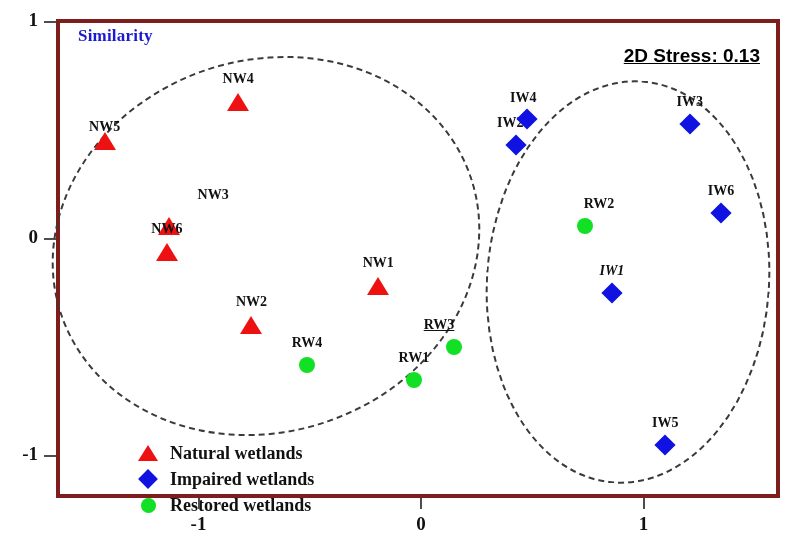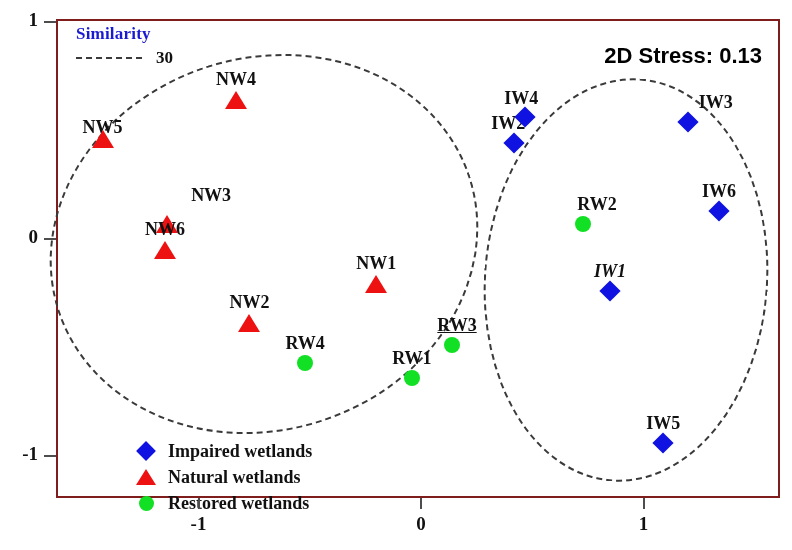--- a/index.html
+++ b/index.html
@@ -3,49 +3,49 @@
 <meta charset="utf-8">
 <style>
   html,body{margin:0;padding:0;background:#ffffff;}
   body{width:792px;height:550px;overflow:hidden;font-family:"Liberation Serif",serif;}
 
   #stage{position:relative;width:792px;height:550px;background:#ffffff;}
 
   
   #plot-frame{
     position:absolute;left:56px;top:19px;width:724px;height:479px;
-    border:2px solid #7f1d1d;background:#ffffff;box-sizing:border-box;
+    border:4px solid #7f1d1d;background:#ffffff;box-sizing:border-box;
   }
 
   
   .ytick{position:absolute;left:44px;width:12px;height:2px;background:#4d4d4d;}
   .ylab{position:absolute;width:34px;text-align:right;font-weight:bold;font-size:19px;color:#111;}
   .xtick{position:absolute;top:498px;width:2px;height:11px;background:#4d4d4d;}
   .xlab{position:absolute;width:40px;text-align:center;font-weight:bold;font-size:19px;color:#111;}
 
   
   .pt{position:absolute;transform:translate(-50%,-50%);}
   .tri{width:0;height:0;border-left:11px solid transparent;border-right:11px solid transparent;border-bottom:18px solid #ee1111;}
   .dia{width:15px;height:15px;background:#0f12e0;transform:translate(-50%,-50%) rotate(45deg);}
   .cir{width:16px;height:16px;border-radius:50%;background:#11e024;}
 
-  .ptlabel{position:absolute;transform:translate(-50%,0);font-weight:bold;font-size:18px;color:#111;white-space:nowrap;}
+  .ptlabel{position:absolute;transform:translate(-50%,0);font-weight:bold;font-size:14px;color:#111;white-space:nowrap;}
 
   
   .ellipse{position:absolute;border:2.2px dashed #3a3a3a;border-radius:50%;}
 
   
   #sim-block{position:absolute;left:74px;top:22px;}
   #sim-title{font-weight:bold;font-size:17px;color:#1a1ad0;letter-spacing:.2px;}
   #sim-row{display:flex;align-items:center;margin-top:4px;}
   #sim-line{width:66px;height:0;border-top:2.2px dashed #3a3a3a;}
   #sim-val{margin-left:14px;font-weight:bold;font-size:17px;color:#111;}
 
   
-  #stress{position:absolute;right:16px;top:22px;font-family:"Liberation Sans",sans-serif;font-weight:bold;font-size:22px;color:#000;}
+  #stress{position:absolute;right:16px;top:22px;font-family:"Liberation Sans",sans-serif;font-weight:bold;font-size:19px;color:#000;text-decoration:underline;}
 
   
   #legend{position:absolute;left:75px;top:417px;}
   .lg-row{display:flex;align-items:center;height:26px;}
   .lg-sym{width:26px;display:flex;justify-content:center;align-items:center;}
   .lg-tri{width:0;height:0;border-left:10px solid transparent;border-right:10px solid transparent;border-bottom:16px solid #ee1111;}
   .lg-dia{width:14px;height:14px;background:#0f12e0;transform:rotate(45deg);}
   .lg-cir{width:15px;height:15px;border-radius:50%;background:#11e024;}
   .lg-txt{margin-left:9px;font-weight:bold;font-size:18px;color:#111;}
 </style>
@@ -53,24 +53,20 @@
 <body>
 
 <div id="stage">
 
   <div id="y-axis"></div>
 
   <div id="plot-frame">
 
     <div id="sim-block" style="left:18px;top:3px;">
       <div id="sim-title">Similarity</div>
-      <div id="sim-row">
-        <div id="sim-line"></div>
-        <div id="sim-val">30</div>
-      </div>
     </div>
 
     <div id="stress">2D Stress: 0.13</div>
 
     <div id="clusters">
         <div class="ellipse" style="left: -11px; top: 36px; width: 430px; height: 370px; transform: rotate(-18deg);"></div>
         <div class="ellipse" style="left: 426px; top: 57px; width: 280px; height: 400px; transform: rotate(4deg);"></div>
       </div>
     <div id="points">
         <div class="ptlabel" style="left: 318.275px; top: 232.4px;">NW1</div>
@@ -82,50 +78,50 @@
         <div class="ptlabel" style="left: 178.1px; top: 47.95px;">NW4</div>
         <div class="pt tri" style="left: 178.1px; top: 78.95px; border-bottom-color: rgb(238, 17, 17);"></div>
         <div class="ptlabel" style="left: 44.6px; top: 96px;">NW5</div>
         <div class="pt tri" style="left: 44.6px; top: 118.01px; border-bottom-color: rgb(238, 17, 17);"></div>
         <div class="ptlabel" style="left: 106.9px; top: 197.68px;">NW6</div>
         <div class="pt tri" style="left: 106.9px; top: 228.68px; border-bottom-color: rgb(238, 17, 17);"></div>
         <div class="ptlabel" style="left: 551.9px; top: 239.91px; font-style: italic;">IW1</div>
         <div class="pt dia" style="left: 551.9px; top: 269.91px; background: rgb(15, 18, 224);"></div>
         <div class="ptlabel" style="left: 450.225px; top: 92.35px;">IW2</div>
         <div class="pt dia" style="left: 456.225px; top: 122.35px; background: rgb(15, 18, 224);"></div>
-        <div class="ptlabel" style="left: 629.775px; top: 70.65px; margin-left: 28px;">IW3</div>
+        <div class="ptlabel" style="left: 629.775px; top: 70.65px;">IW3</div>
         <div class="pt dia" style="left: 629.775px; top: 100.65px; background: rgb(15, 18, 224);"></div>
         <div class="ptlabel" style="left: 463.35px; top: 67.31px;">IW4</div>
         <div class="pt dia" style="left: 467.35px; top: 96.31px; background: rgb(15, 18, 224);"></div>
         <div class="ptlabel" style="left: 605.3px; top: 391.81px;">IW5</div>
         <div class="pt dia" style="left: 605.3px; top: 421.81px; background: rgb(15, 18, 224);"></div>
         <div class="ptlabel" style="left: 660.925px; top: 159.62px;">IW6</div>
         <div class="pt dia" style="left: 660.925px; top: 189.62px; background: rgb(15, 18, 224);"></div>
         <div class="ptlabel" style="left: 353.875px; top: 326.71px;">RW1</div>
         <div class="pt cir" style="left: 353.875px; top: 356.71px; background: rgb(17, 224, 36);"></div>
         <div class="ptlabel" style="left: 539px; top: 172.64px;">RW2</div>
         <div class="pt cir" style="left: 525.2px; top: 202.64px; background: rgb(17, 224, 36);"></div>
-        <div class="ptlabel" style="left: 399px; top: 294.16px; text-decoration: underline;">RW3</div>
+        <div class="ptlabel" style="left: 379px; top: 294.16px; text-decoration: underline;">RW3</div>
         <div class="pt cir" style="left: 393.925px; top: 324.16px; background: rgb(17, 224, 36);"></div>
         <div class="ptlabel" style="left: 247.075px; top: 311.52px;">RW4</div>
         <div class="pt cir" style="left: 247.075px; top: 341.52px; background: rgb(17, 224, 36);"></div>
       </div>
 
     <div id="legend">
         <div class="lg-row">
           <div class="lg-sym">
+            <div class="lg-tri"></div>
+          </div>
+          <div class="lg-txt">Natural wetlands</div>
+        </div>
+        <div class="lg-row">
+          <div class="lg-sym">
             <div class="lg-dia"></div>
           </div>
           <div class="lg-txt">Impaired wetlands</div>
-        </div>
-        <div class="lg-row">
-          <div class="lg-sym">
-            <div class="lg-tri"></div>
-          </div>
-          <div class="lg-txt">Natural wetlands</div>
         </div>
         <div class="lg-row">
           <div class="lg-sym">
             <div class="lg-cir"></div>
           </div>
           <div class="lg-txt">Restored wetlands</div>
         </div>
       </div>
   </div>
 

